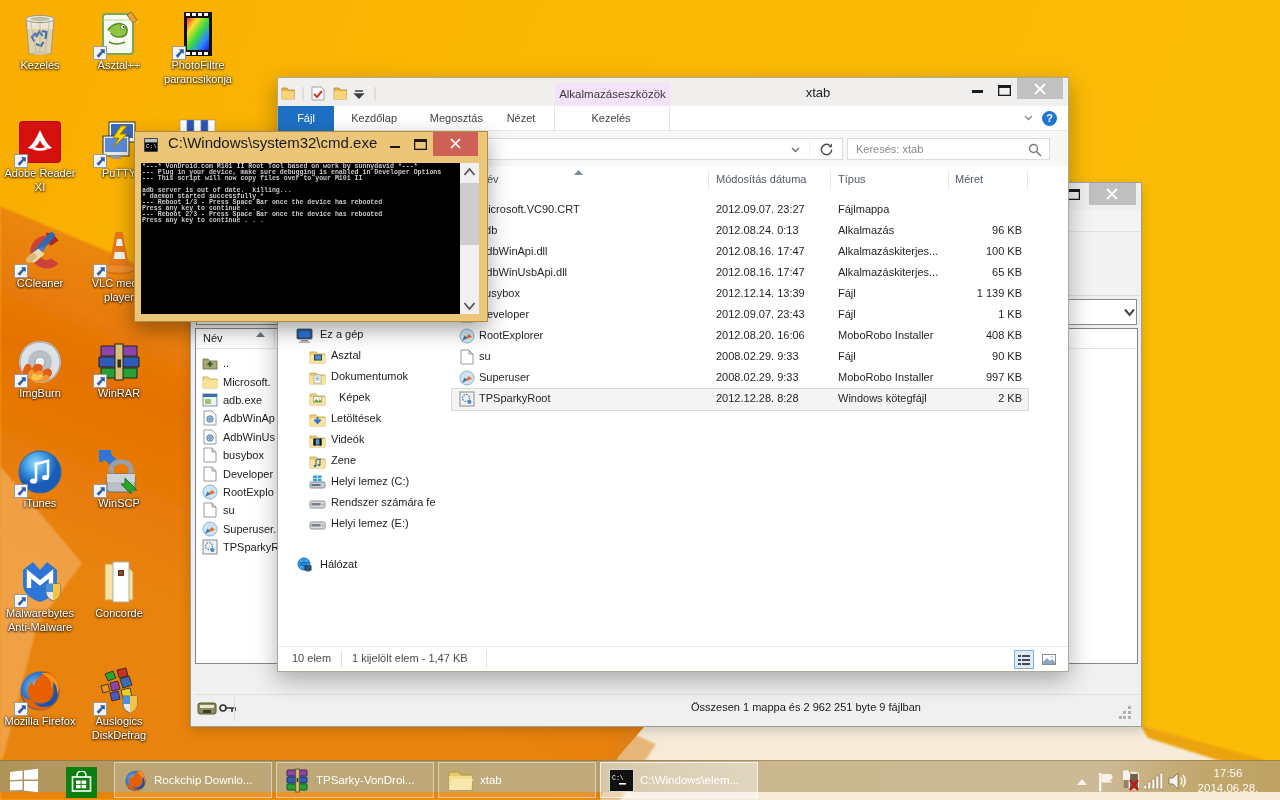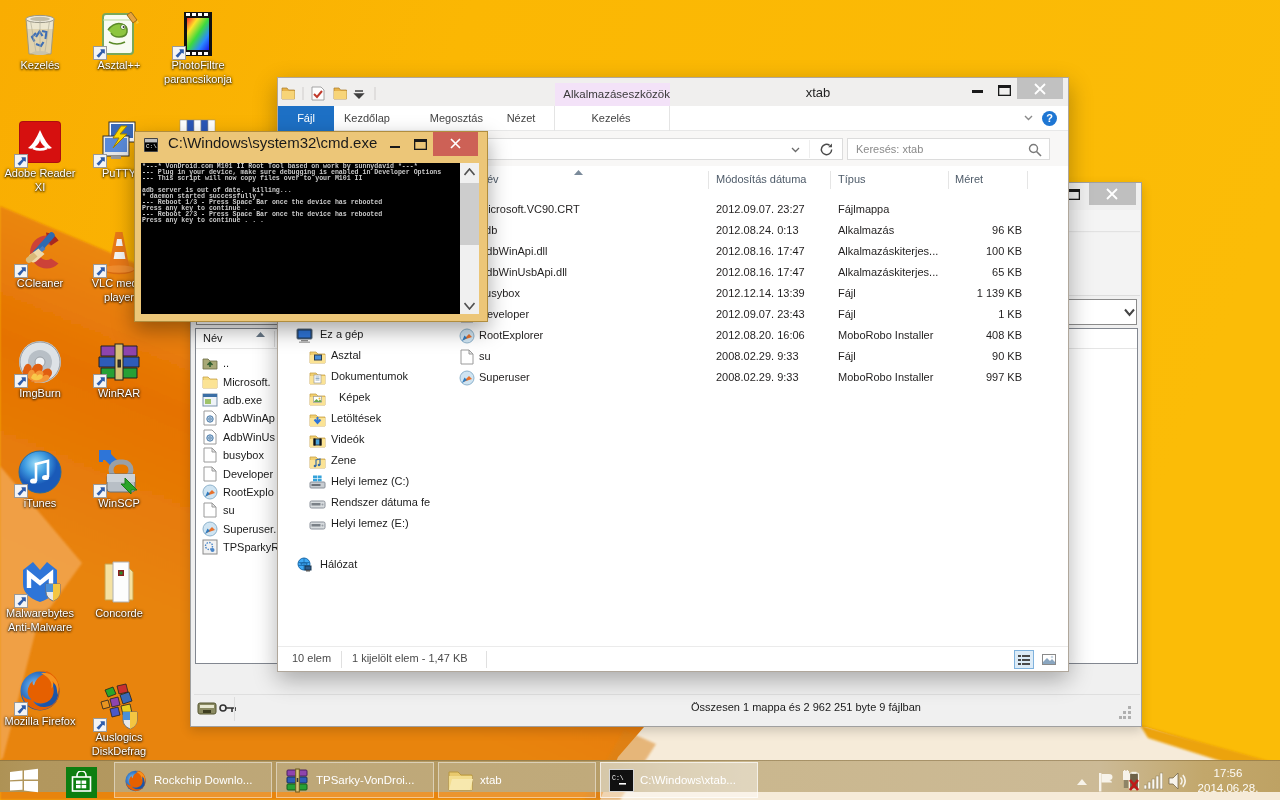--- a/index.html
+++ b/index.html
@@ -292,21 +292,21 @@
               </radialGradient>
             </defs>
             <circle cx="24" cy="25" r="19.5" fill="url(#ffb)"></circle>
             <path d="M24 5.5 q5 -2 10.5 1.5 q9.5 6.5 8.8 18.5 q-0.6 11.5-10.3 16.5 q-9 4.5-18-0.5 q-7.5-4.5-9-13 q3.5 5.5 9.5 5 q-5-4.5-3.5-11 q1-4.5 4.5-7.5 q-0.5 3 1.5 4.5 q1.5-7 8-10.5 q4.5-2.5 4.5-3.5 z M42 22 q-2.5-5-7-5.5 q3.5 4.5 2.5 10.5 q-1.5 8-9.5 10 q-6 1.5-11-2 q4 6.5 12 6 q8.5-0.5 12-8 q2-5 1-11 z" fill="#e66000"></path>
             <path d="M25 7 q9-1.5 14.5 6 q3.5 5 3 11 l-1.5 5 q1-9-4.5-14 q2 5-1 7.5 q1-7-4.5-11.5 q-4-3-6-4 z" fill="#f7931e"></path>
           </svg>
       <div class="sarr"></div>
     </div>
         <div>Mozilla Firefox</div>
       </div>
-    <div class="dicon" style="left:80px;top:682px">
+    <div class="dicon" style="left:80px;top:666px">
         <div class="ig">
       <svg width="48" height="48" viewBox="0 0 48 48">
             <g stroke="#222" stroke-width=".8">
               <path d="M10 8 l8-3 3 7 -8 3z" fill="#2aa52a"></path>
               <path d="M22 4 l9-2 2 8 -9 2z" fill="#c83030"></path>
               <path d="M6 20 l7-2 2 7 -7 2z" fill="#e89420"></path>
               <path d="M15 17 l8-2 2 8 -8 2z" fill="#8e44ad"></path>
               <path d="M25 13 l9-3 3 9 -9 3z" fill="#3a6ab8"></path>
               <path d="M26 24 l9-2 2 9 -9 2z" fill="#e8d020"></path>
               <path d="M15 27 l8-2 2 8 -8 2z" fill="#4a58c8"></path>
@@ -471,39 +471,39 @@
         <path d="M1 3 h5 l1.5 2 h6 v9 h-12.5 z" fill="#e8b34b" stroke="#a97d28" stroke-width=".7"></path>
           <path d="M1 6 h12.5 v8 h-12.5 z" fill="#f7d478"></path>
         <rect x="21.5" y="2" width="1" height="13" fill="#cfcdcb"></rect>
         <path d="M31 2 h9 l3 3 v10 h-12 z" fill="#fdfdfd" stroke="#8f8f8f" stroke-width=".8"></path>
           <path d="M33 9 l3 3 5 -6" stroke="#c0392b" stroke-width="2" fill="none"></path>
         <path d="M53 3 h5 l1.5 2 h6 v9 h-12.5 z" fill="#e8b34b" stroke="#a97d28" stroke-width=".7"></path>
           <path d="M53 6 h12.5 v8 h-12.5 z" fill="#f7d478"></path>
         <path d="M74 6 h8 M74 9 l4 4 4 -4 z" stroke="#3f3f3f" stroke-width="1.4" fill="#3f3f3f"></path>
         <rect x="93.5" y="2" width="1" height="13" fill="#cfcdcb"></rect>
       </svg>
-      <div class="abs" style="left:277px;top:5px;width:115px;height:23px;background:#f3e2f8;color:#3a3a3a;font-size:11.5px;text-align:right;line-height:23px">Alkalmazáseszközök</div>
+      <div class="abs" style="left:277px;top:5px;width:115px;height:23px;background:#f3e2f8;color:#3a3a3a;font-size:11.5px;text-align:center;line-height:23px">Alkalmazáseszközök</div>
       <div class="abs" style="left:440px;top:5px;width:200px;color:#1f1f1f;font-size:13px;text-align:center;line-height:20px">xtab</div>
       <svg class="abs" style="left:694px;top:12px" width="11" height="3" viewBox="0 0 11 3">
           <rect width="11" height="3" fill="#1a1a1a"></rect>
         </svg>
       <svg class="abs" style="left:720px;top:7px" width="13" height="11" viewBox="0 0 13 11">
           <rect x="0.5" y="0.5" width="12" height="10" fill="none" stroke="#1a1a1a" stroke-width="1.6"></rect>
           <rect x="0" y="0" width="13" height="3" fill="#1a1a1a"></rect>
         </svg>
       <div class="abs" style="left:739px;top:0;width:46px;height:21px;background:#c1c1c1">
         <svg class="abs" style="left:17px;top:5px" width="12" height="12" viewBox="0 0 12 12">
             <path d="M1 1 L11 11 M11 1 L1 11" stroke="#fff" stroke-width="1.8"></path>
           </svg>
       </div>
     </div>
 
     <div class="abs" style="left:0;top:28px;width:790px;height:25px;background:#fff;border-bottom:1px solid #e8e8e8;font-size:11px;color:#444">
       <div class="abs" style="left:0;top:0;width:56px;height:25px;background:#1d70c5;color:#fff;text-align:center;line-height:24px">Fájl</div>
-      <div class="abs" style="left:66px;top:0;width:53px;text-align:left;line-height:24px">Kezdőlap</div>
+      <div class="abs" style="left:66px;top:0;width:53px;text-align:right;line-height:24px">Kezdőlap</div>
       <div class="abs" style="left:139px;top:0;width:66px;text-align:right;line-height:24px">Megosztás</div>
       <div class="abs" style="left:223px;top:0;width:40px;text-align:center;line-height:24px">Nézet</div>
       <div class="abs" style="left:276px;top:0;width:1px;height:25px;background:#e4e4e4"></div>
       <div class="abs" style="left:303px;top:0;width:60px;text-align:center;line-height:24px">Kezelés</div>
       <div class="abs" style="left:391px;top:0;width:1px;height:25px;background:#e4e4e4"></div>
       <svg class="abs" style="left:746px;top:9px" width="9" height="6" viewBox="0 0 9 6">
           <path d="M1 1 L4.5 4.5 L8 1" fill="none" stroke="#8a8a8a" stroke-width="1.4"></path>
         </svg>
       <div class="abs" style="left:764px;top:5px;width:15px;height:15px;border-radius:8px;background:#1e76d3;color:#fff;font-size:11px;font-weight:bold;text-align:center;line-height:15px">?</div>
     </div>
@@ -627,21 +627,21 @@
             </g>
           </svg>
           <span style="left:53px">Helyi lemez (C:)</span>
         </div>
       <div class="nitem" style="top:302px">
           <svg style="left:31px" viewBox="0 0 17 17">
             <rect x="1" y="6" width="15" height="7" rx="1.5" fill="#d8dcdf" stroke="#8a9099"></rect>
             <rect x="2.5" y="8" width="9" height="2.5" fill="#7a8087"></rect>
             <circle cx="13.5" cy="9.5" r="1" fill="#9aa0a7"></circle>
           </svg>
-          <span style="left:53px">Rendszer dátuma fe</span>
+          <span style="left:53px">Rendszer számára fe</span>
         </div>
       <div class="nitem" style="top:323px">
           <svg style="left:31px" viewBox="0 0 17 17">
             <rect x="1" y="6" width="15" height="7" rx="1.5" fill="#d8dcdf" stroke="#8a9099"></rect>
             <rect x="2.5" y="8" width="9" height="2.5" fill="#7a8087"></rect>
             <circle cx="13.5" cy="9.5" r="1" fill="#9aa0a7"></circle>
           </svg>
           <span style="left:53px">Helyi lemez (E:)</span>
         </div>
       <div class="nitem" style="top:364px">
@@ -743,20 +743,31 @@
       <div class="frow">
           <svg viewBox="0 0 16 16">
             <circle cx="8" cy="8" r="7" fill="#cfe4f2" stroke="#8fb3cc"></circle>
             <path d="M4 12 l6-6 3 3 z" fill="#e8702a"></path>
             <path d="M3 13 l5-3 -2.5-2.5 z" fill="#2e7bbf"></path>
           </svg>
           <span class="n">Superuser</span>
           <span class="d">2008.02.29. 9:33</span>
           <span class="t">MoboRobo Installer</span>
           <span class="s">997 KB</span>
+        </div>
+      <div class="frow" style="background:#f4f4f4;outline:1px solid #d9d9d9">
+          <svg viewBox="0 0 16 16">
+            <rect x="1" y="1" width="14" height="14" fill="#f2f2f2" stroke="#8a8a8a"></rect>
+            <circle cx="7" cy="7" r="3.5" fill="none" stroke="#4a86c8" stroke-width="1.4" stroke-dasharray="1.5 1.2"></circle>
+            <circle cx="10.5" cy="11" r="2" fill="#4a86c8"></circle>
+          </svg>
+          <span class="n">TPSparkyRoot</span>
+          <span class="d">2012.12.28. 8:28</span>
+          <span class="t">Windows kötegfájl</span>
+          <span class="s">2 KB</span>
         </div>
     </div>
 
     <div class="abs" style="left:0;top:568px;width:790px;height:26px;background:#fff;border-top:1px solid #ebebeb;font-size:11px;color:#4a4a4a">
       <span class="abs" style="left:14px;top:5px">10 elem</span>
       <div class="abs" style="left:63px;top:4px;width:1px;height:17px;background:#e0e0e0"></div>
       <span class="abs" style="left:74px;top:5px">1 kijelölt elem - 1,47 KB</span>
       <div class="abs" style="left:208px;top:4px;width:1px;height:17px;background:#e0e0e0"></div>
       <div class="abs" style="left:736px;top:3px;width:20px;height:19px;background:#dcebf7;border:1px solid #7fb2dd">
         <svg class="abs" style="left:3px;top:4px" width="12" height="10" viewBox="0 0 12 10">
@@ -876,21 +887,21 @@
         </svg>
       <span class="lbl">xtab</span>
     </div>
     <div class="tbtn" style="left:600px;width:158px;background:rgba(255,255,255,.42);border-color:rgba(255,255,255,.65)">
       <svg style="margin-left:8px;flex:none" width="25" height="25" viewBox="0 0 25 25">
           <rect x="0.5" y="1.5" width="24" height="22" fill="#111" stroke="#d8d8d8"></rect>
           <rect x="1.5" y="2.5" width="22" height="3" fill="#111"></rect>
           <text x="3" y="12" font-size="6.5" fill="#fff" font-family="Liberation Mono,monospace">C:\</text>
           <rect x="10" y="15" width="7" height="1.6" fill="#fff"></rect>
         </svg>
-      <span class="lbl">C:\Windows\xtab...</span>
+      <span class="lbl">C:\Windows\elem...</span>
     </div>
     <svg class="abs" style="left:1076px;top:17px" width="12" height="8" viewBox="0 0 12 8">
         <path d="M1 7 L6 1 L11 7 Z" fill="#f7f3ea"></path>
       </svg>
     <svg class="abs" style="left:1098px;top:11px" width="16" height="20" viewBox="0 0 16 20">
         <path d="M2.2 1 V19.5" stroke="#f7f3ea" stroke-width="2.4"></path>
         <path d="M3.5 2 L11 2 Q14.5 2 14.5 5 Q14.5 8 11.5 8 Q14 8.5 14 10.5 L3.5 10.5 Z" fill="#f7f3ea"></path>
       </svg>
     <svg class="abs" style="left:1121px;top:9px" width="19" height="22" viewBox="0 0 19 22">
       <rect x="2" y="1" width="6" height="9" fill="#f7f3ea"></rect>

